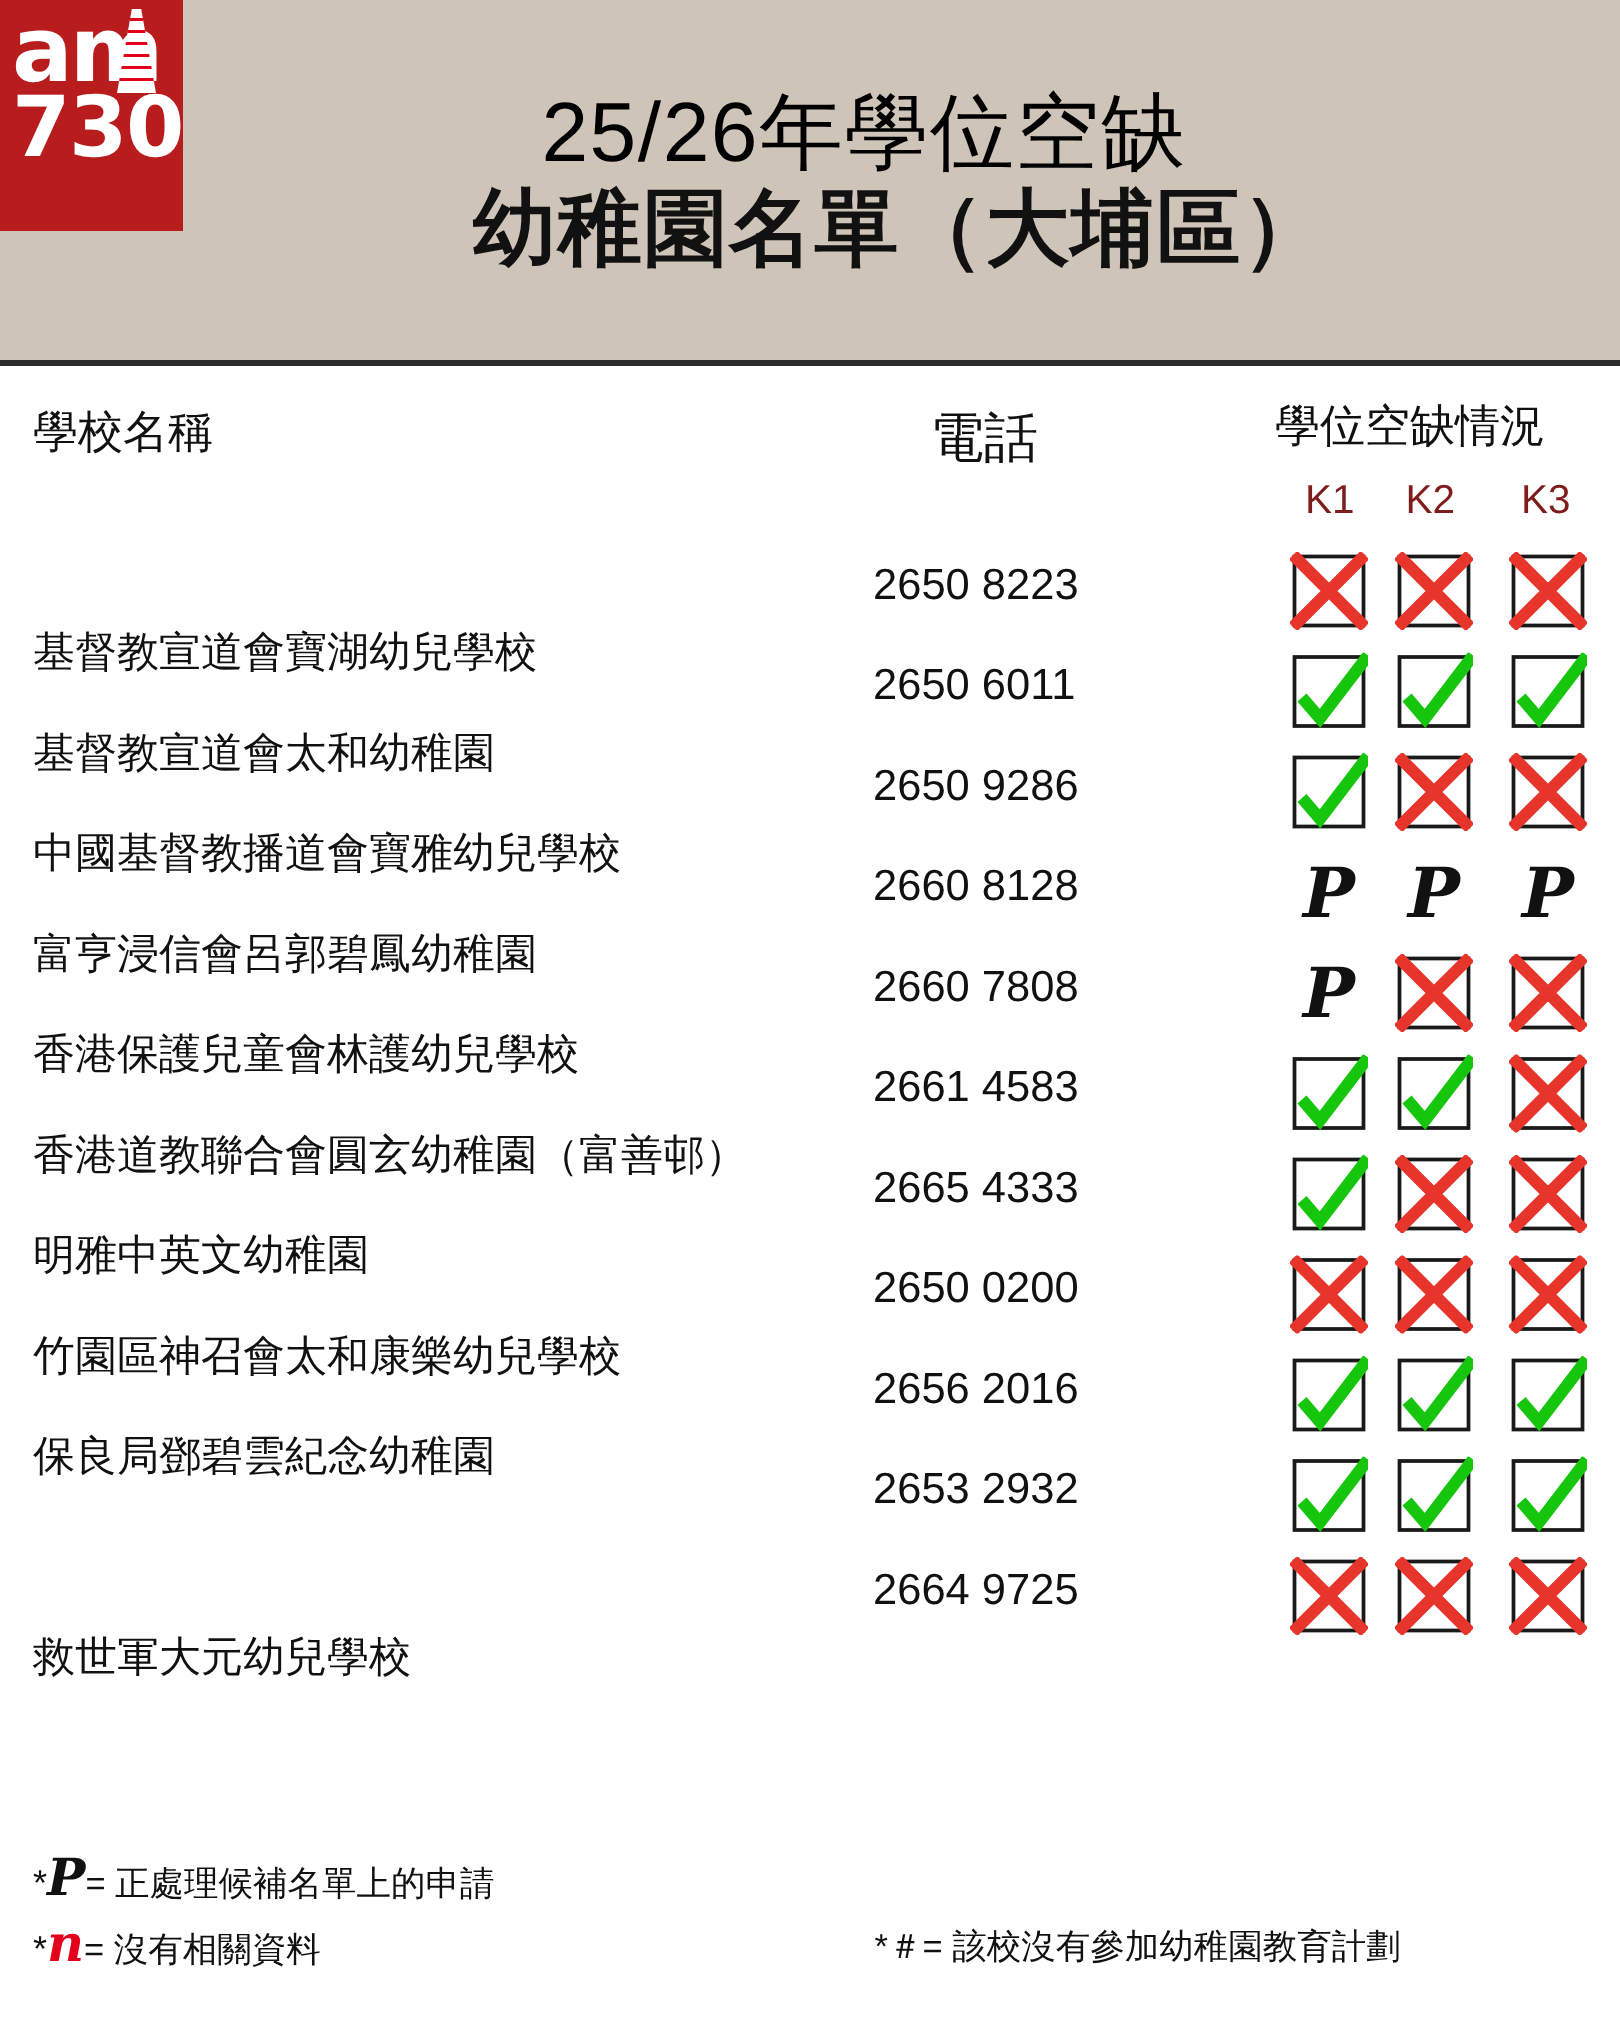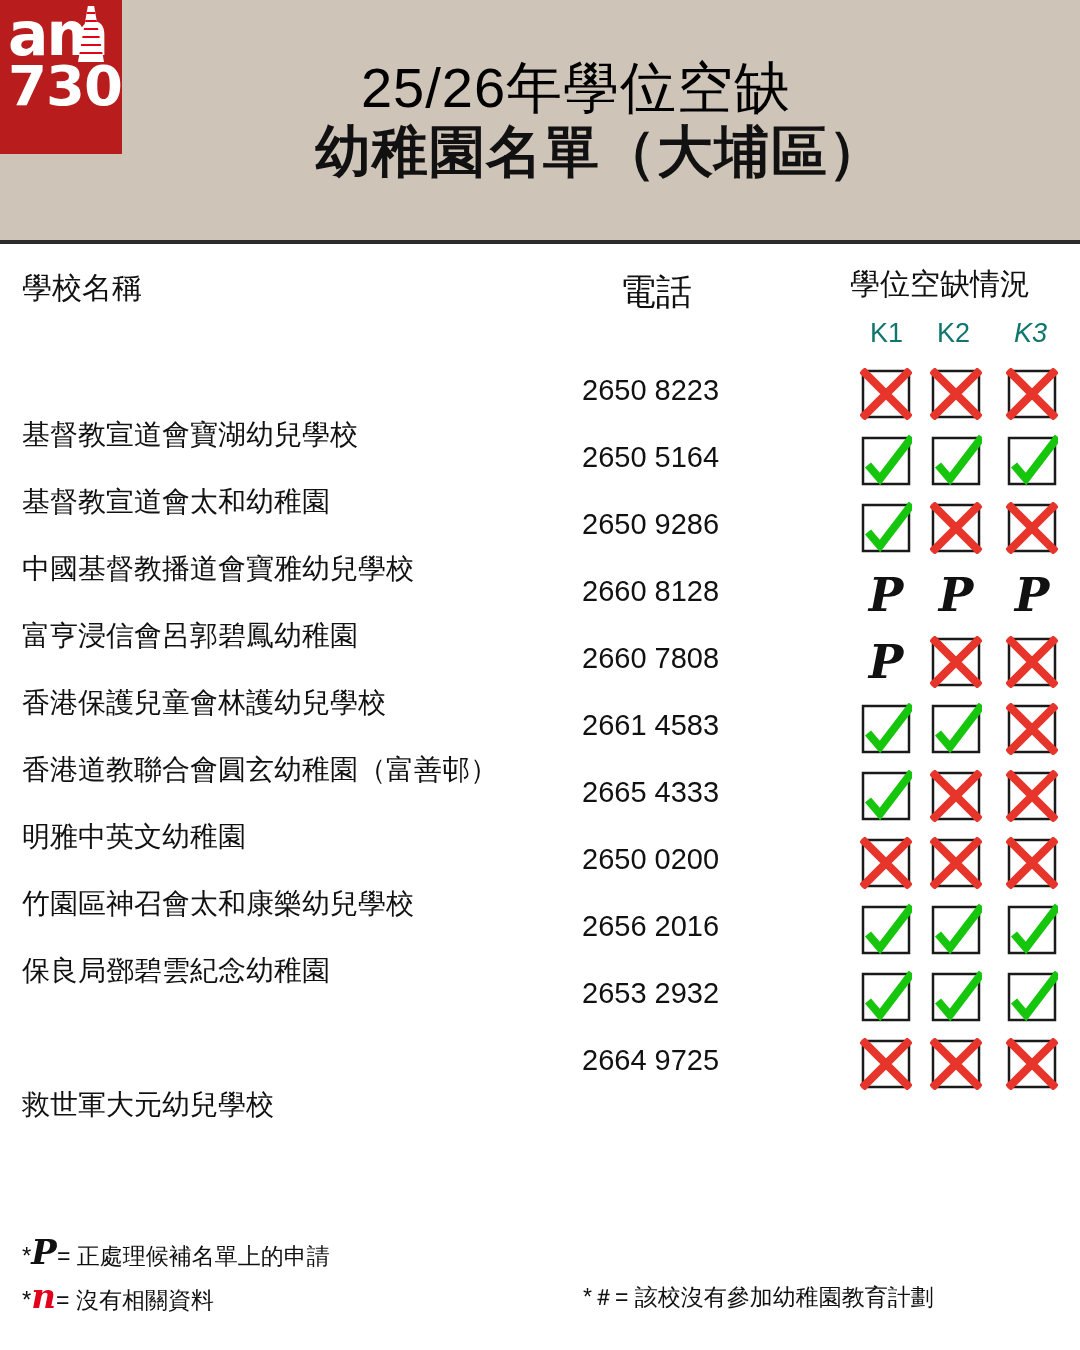--- a/index.html
+++ b/index.html
@@ -126,25 +126,25 @@
     position: absolute;
     left: 828px;
     top: 2px;
     font-size: 30px;
     color: #111;
   }
   .head-k {
     position: absolute;
     top: 56px;
     font-size: 27px;
-    color: #0f766e;
+    color: #7f1d1d;
   }
   .head-k1 { left: 848px; }
   .head-k2 { left: 915px; }
-  .head-k3 { left: 992px; font-style: italic; }
+  .head-k3 { left: 992px; }
 
   .rows {
     position: relative;
   }
   .row {
     position: relative;
     height: 67px;
   }
   .school-name {
     position: absolute;
@@ -270,21 +270,21 @@
             <div class="mark m2">
               <svg width="52" height="52" viewBox="0 0 52 52">
                 <rect x="3" y="3" width="46" height="46" fill="#fff" stroke="#1a1a1a" stroke-width="2.5"></rect>
                 <path d="M2 2 L50 50 M50 2 L2 50" fill="none" stroke="#e8352b" stroke-width="8" stroke-linecap="butt"></path>
               </svg>
             </div>
           </div>
         </div>
         <div class="row">
           <div class="school-name">基督教宣道會太和幼稚園</div>
-          <div class="phone">2650 5164</div>
+          <div class="phone">2650 6011</div>
           <div class="marks">
             <div class="mark m0">
               <svg width="52" height="52" viewBox="0 0 52 52">
                 <rect x="3" y="3" width="46" height="46" fill="#fff" stroke="#1a1a1a" stroke-width="2.5"></rect>
                 <path d="M8 30 L20 44 L52 2" fill="none" stroke="#16c60c" stroke-width="8" stroke-linecap="butt" stroke-linejoin="miter"></path>
               </svg>
             </div>
             <div class="mark m1">
               <svg width="52" height="52" viewBox="0 0 52 52">
                 <rect x="3" y="3" width="46" height="46" fill="#fff" stroke="#1a1a1a" stroke-width="2.5"></rect>

